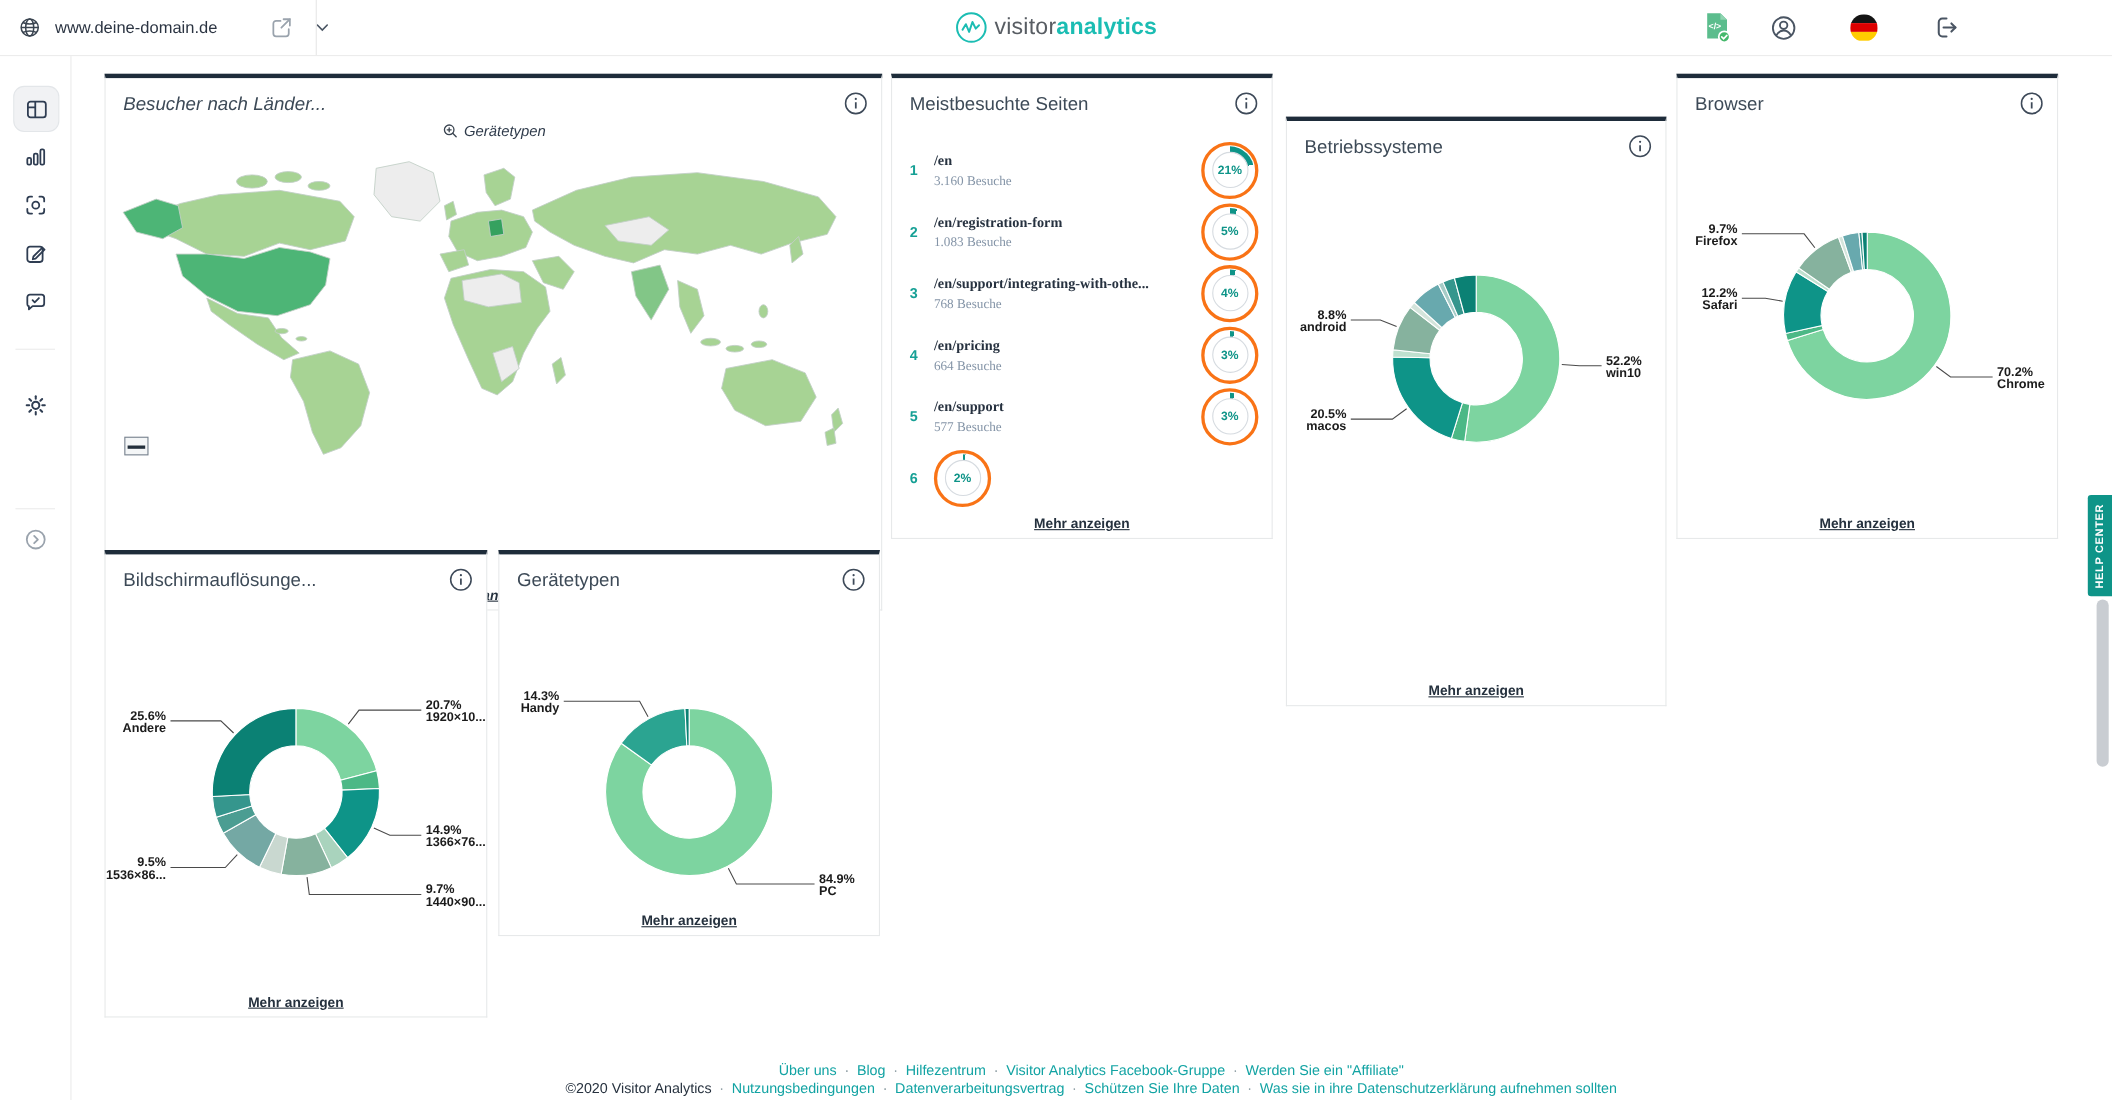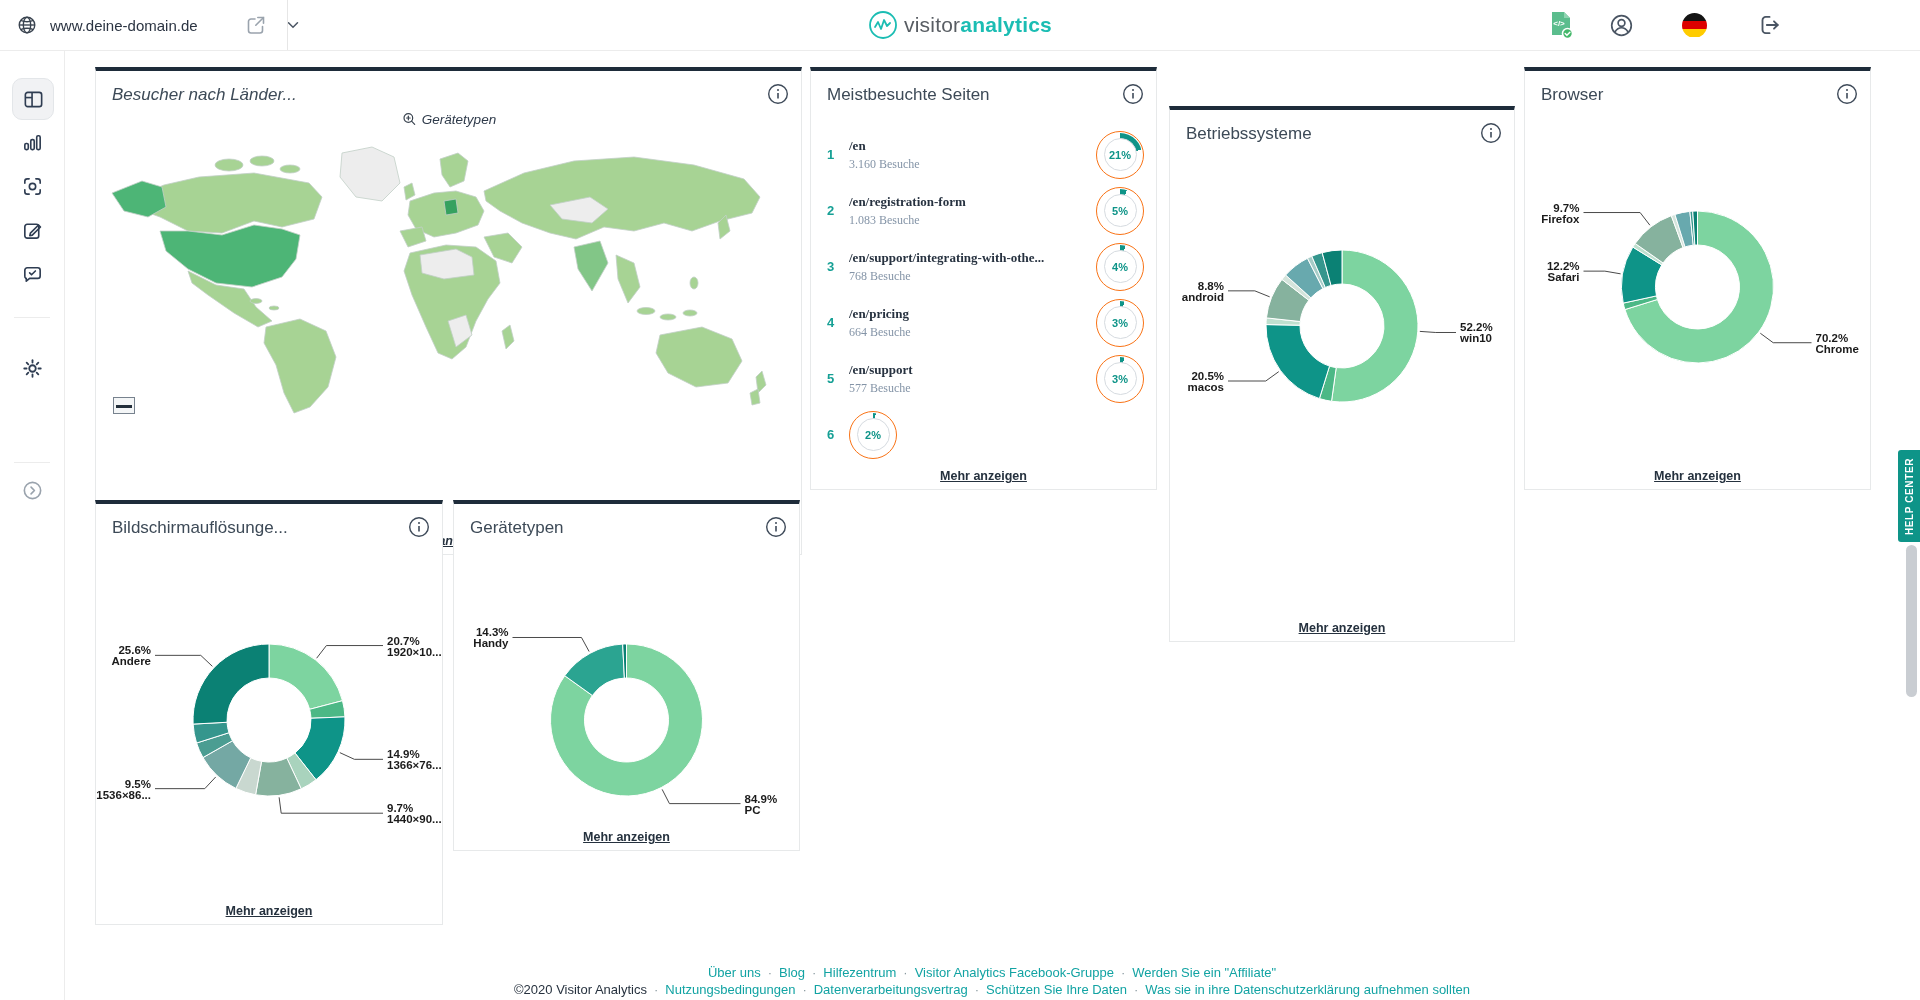--- a/index.html
+++ b/index.html
@@ -38,21 +38,21 @@
   .map-legend{position:absolute;left:17px;top:326px;width:20px;height:15px;border:1px solid #77828e;background:#f4f6f7;cursor:pointer;}
   .map-legend i{display:block;height:3px;background:#232f3b;margin:7px 2px 0 2px;}
 
   
   .plist{position:absolute;left:16px;right:12px;top:60px;}
   .prow{display:flex;align-items:center;height:47px;margin-bottom:9px;cursor:pointer;}
   .prank{width:22px;font-size:13px;font-weight:bold;color:#16a095;}
   .ptxt{display:flex;flex-direction:column;gap:3px;min-width:0;flex:1;padding-right:6px;font-family:Liberation Serif, serif;}
   .ppath{font-size:13px;font-weight:bold;color:#273240;white-space:nowrap;overflow:hidden;}
   .pvisits{font-size:12px;color:#8494a7;}
-  .ring{width:46px;height:46px;border:1px solid #f97316;border-radius:50%;position:relative;display:flex;align-items:center;justify-content:center;flex:none;text-align:right;}
+  .ring{width:46px;height:46px;border:3px solid #f97316;border-radius:50%;position:relative;display:flex;align-items:center;justify-content:center;flex:none;text-align:right;}
   .ring-arc{position:absolute;inset:1px;border-radius:50%;}
   .ring-in{width:31px;height:31px;background:#fff;border:1px solid #d6dbe0;border-radius:50%;display:flex;align-items:center;justify-content:center;font-size:11px;font-weight:bold;color:#0e9488;z-index:1;}
 
   
   .donut{position:absolute;left:0;top:86px;right:0;height:300px;}
 
   
   .footer{position:absolute;left:64px;right:0;bottom:2px;text-align:center;font-size:13px;line-height:17px;}
   .footer a{color:#12a3a3;text-decoration:none;cursor:pointer;}
   .f-sep{color:#8a9aa0;margin:0 7px;}

